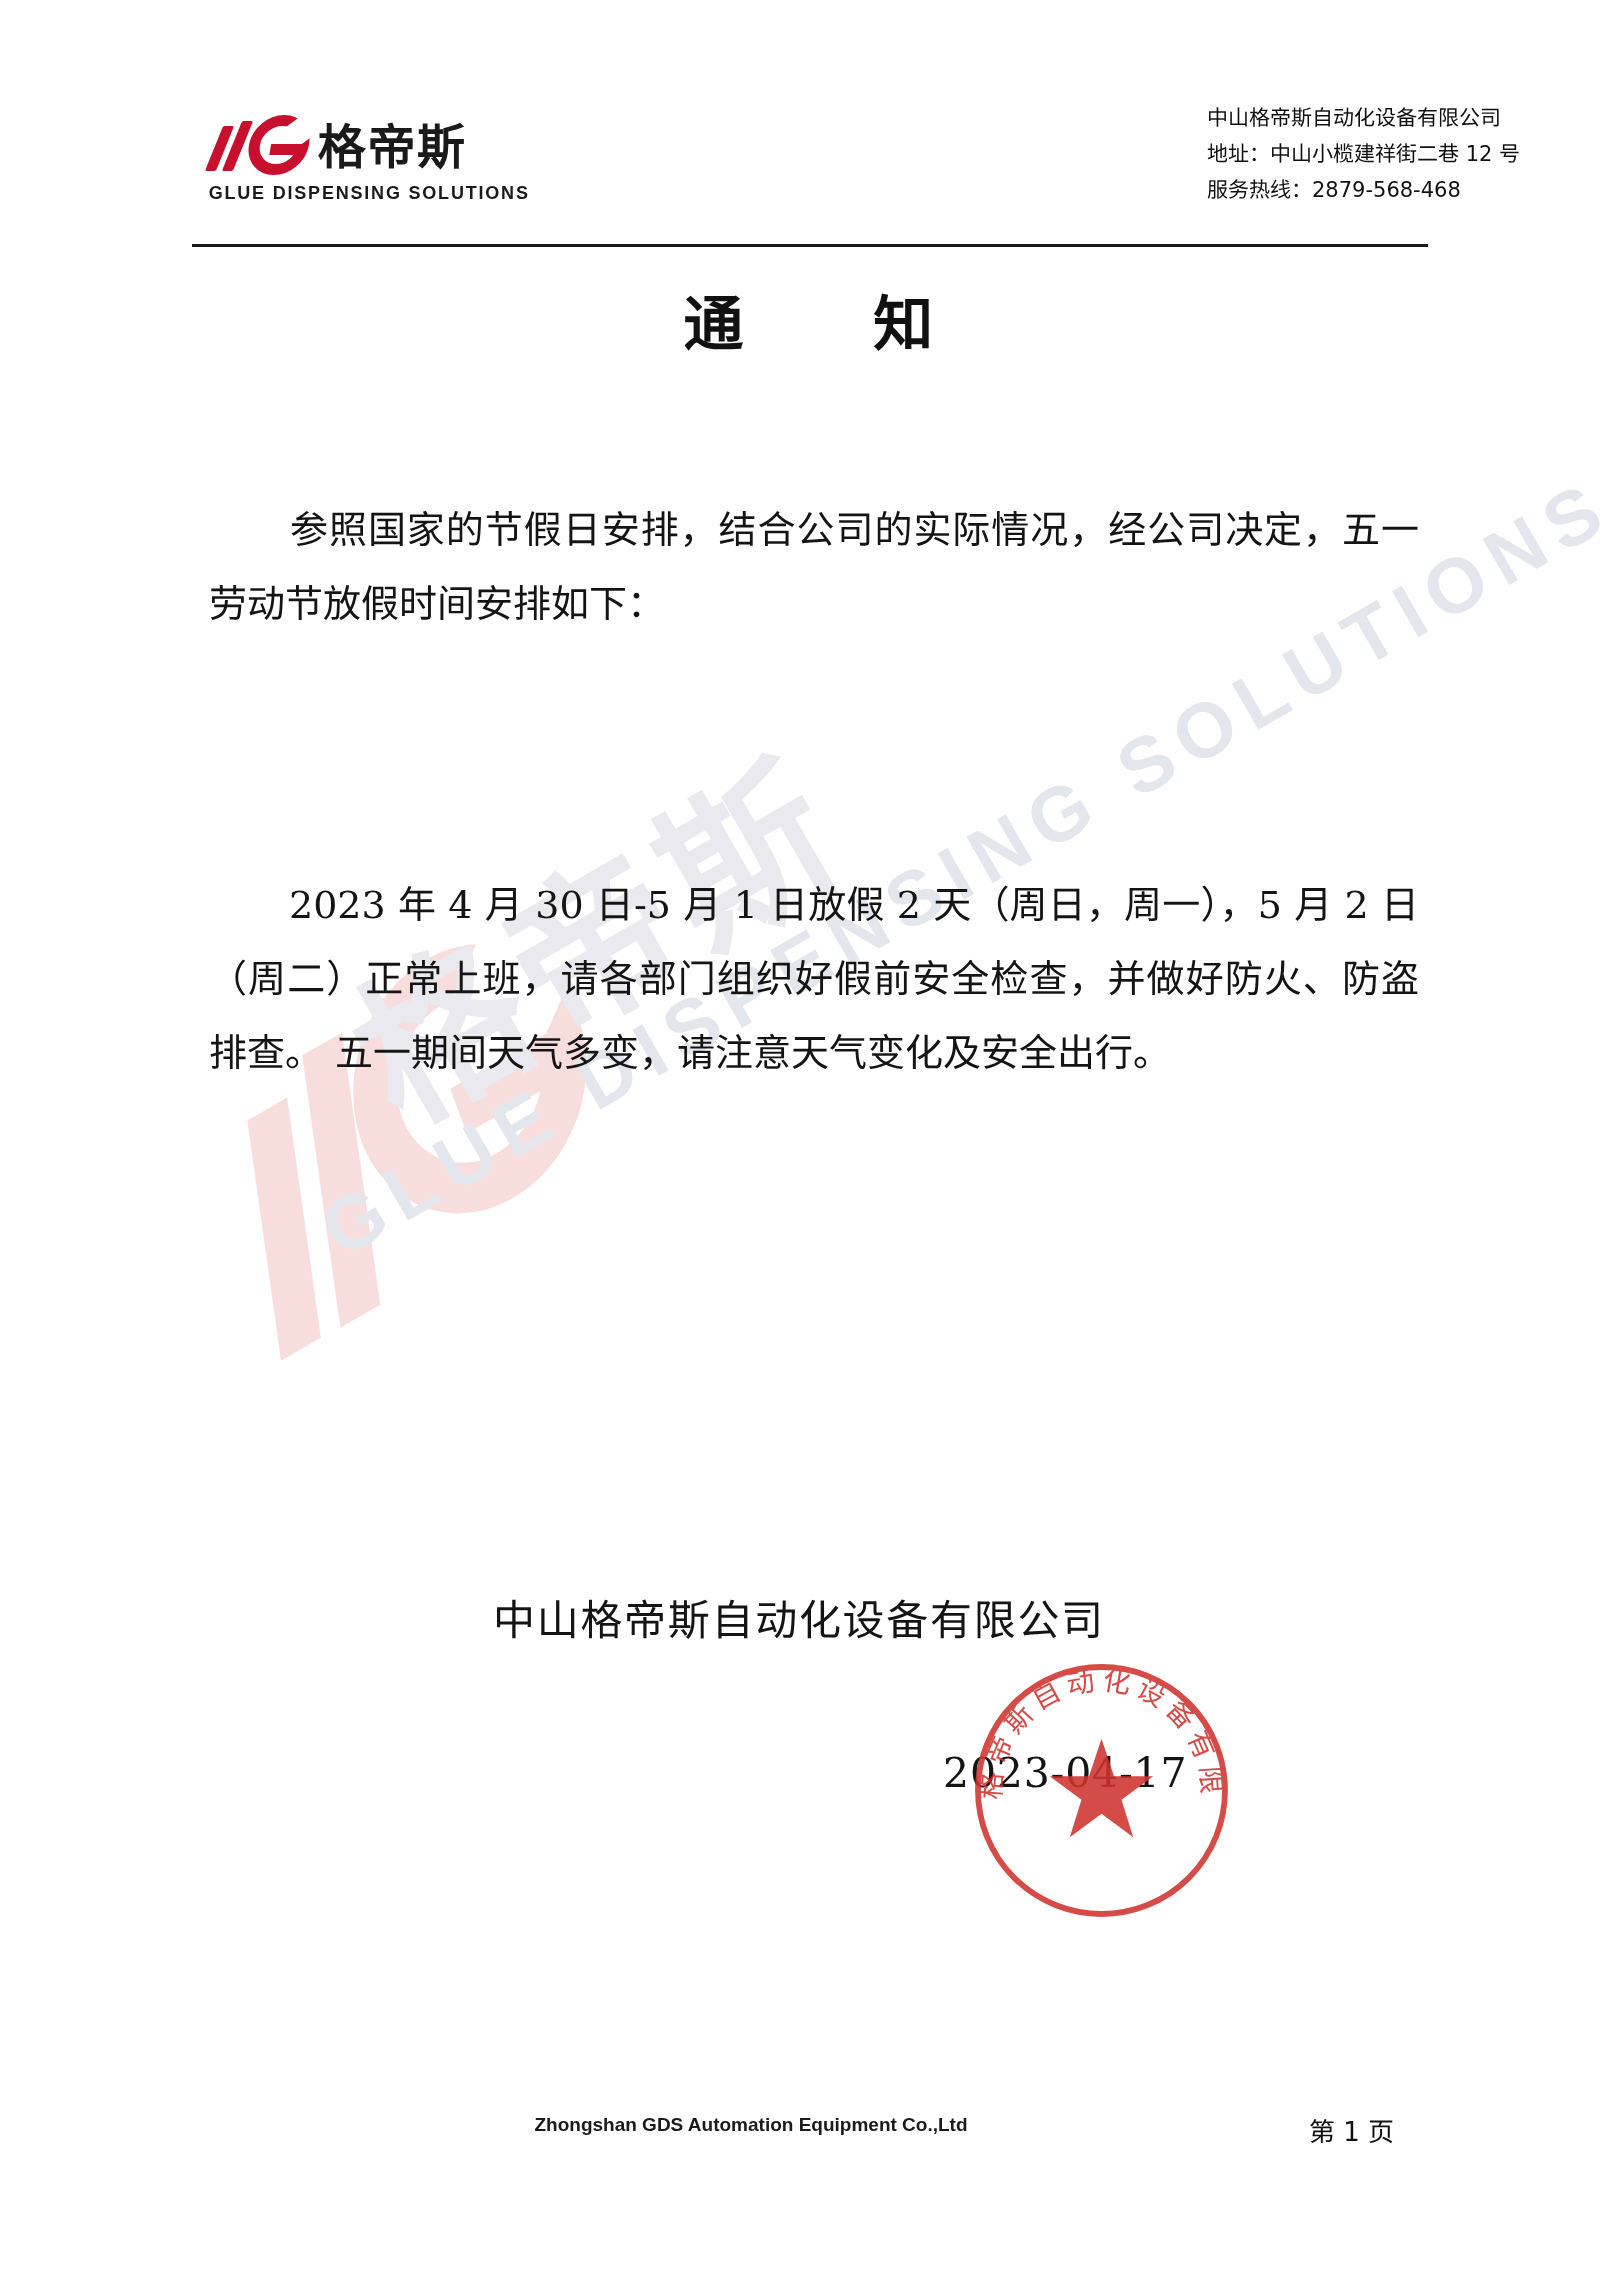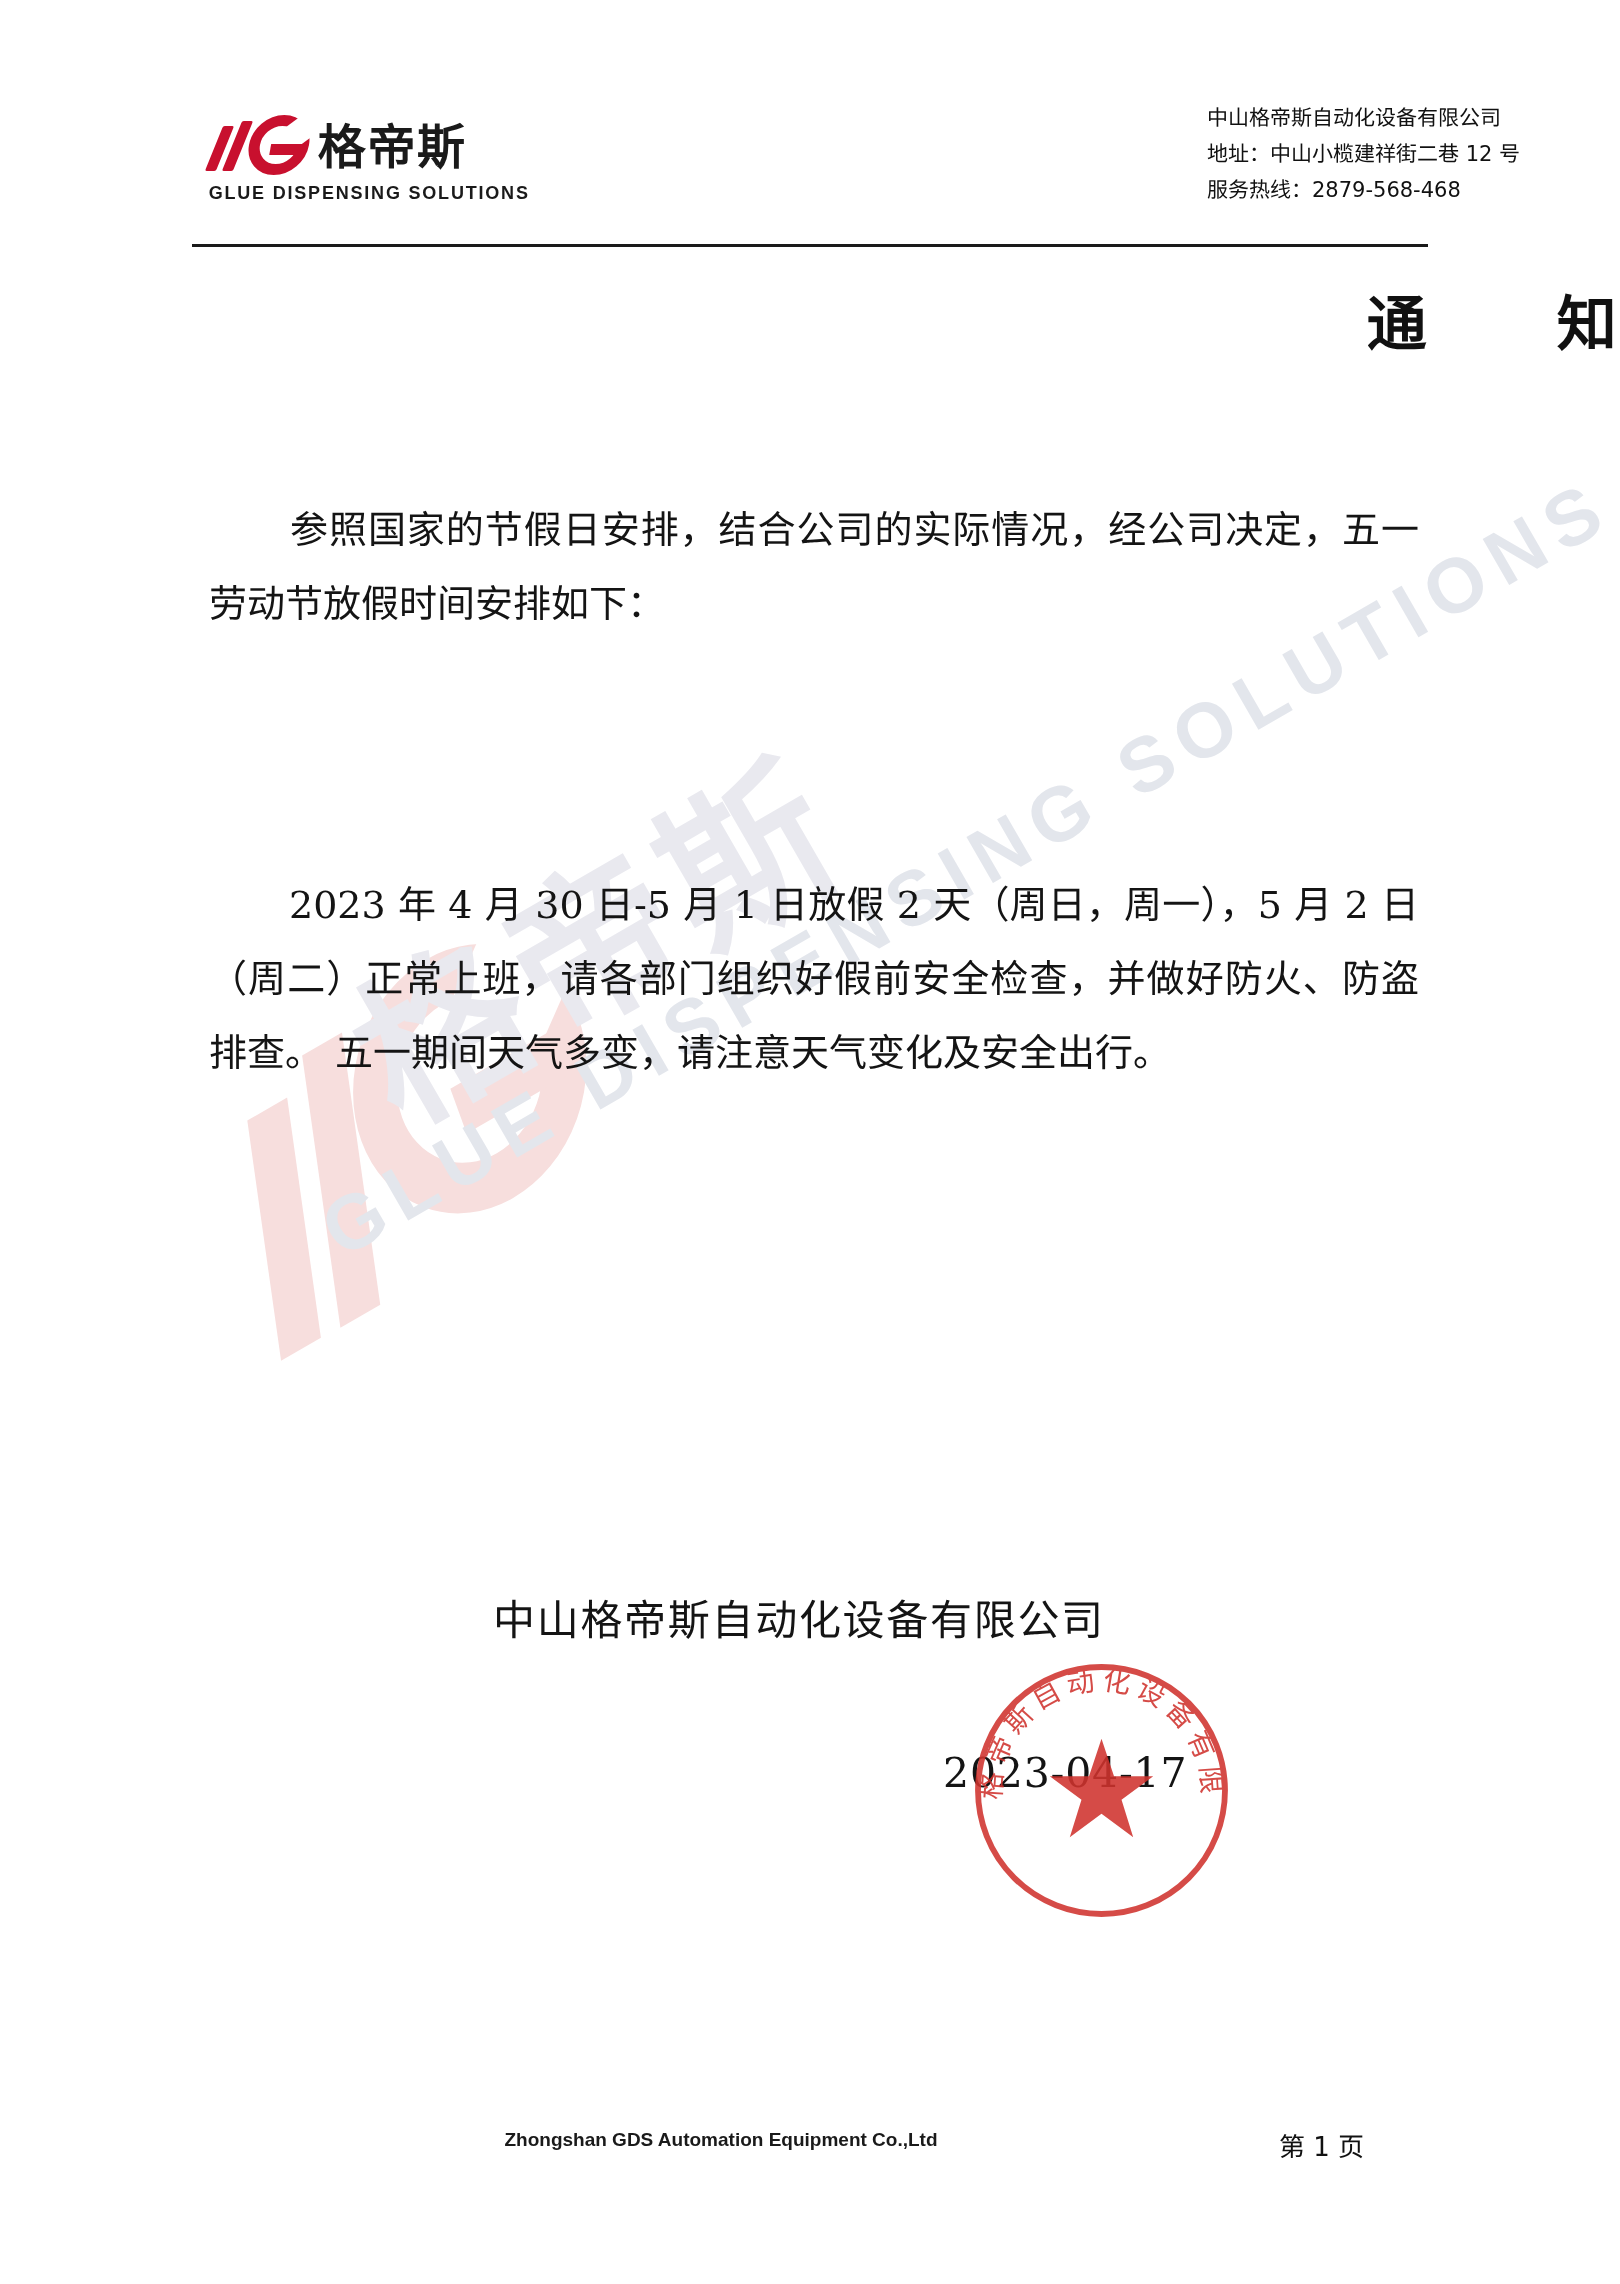--- a/index.html
+++ b/index.html
@@ -206,21 +206,21 @@
   
   .content {
     position: relative;
     z-index: 2;
   }
   .doc-title {
     position: absolute;
     left: 0;
     top: 275px;
     width: 1620px;
-    text-align: right;
+    text-align: center;
     font-family: "DejaVu Serif", serif;
     font-weight: bold;
     font-size: 60px;
     letter-spacing: 3.3px;
     color: #111;
   }
 
   .para {
     position: absolute;
     left: 209px;
@@ -263,24 +263,23 @@
     top: 1657px;
     width: 267px;
     height: 267px;
     z-index: 3;
     opacity: .88;
   }
 
   
   .footer {
     position: absolute;
-    left: 178px;
+    left: 208px;
     top: 2108px;
     width: 1236px;
-    margin-top: 15px;
   }
   .footer-center {
     text-align: center;
     font-family: "Liberation Sans", sans-serif;
     font-weight: bold;
     font-size: 19px;
     color: #1a1a1a;
     line-height: 1.75;
     padding-right: 150px;
   }

